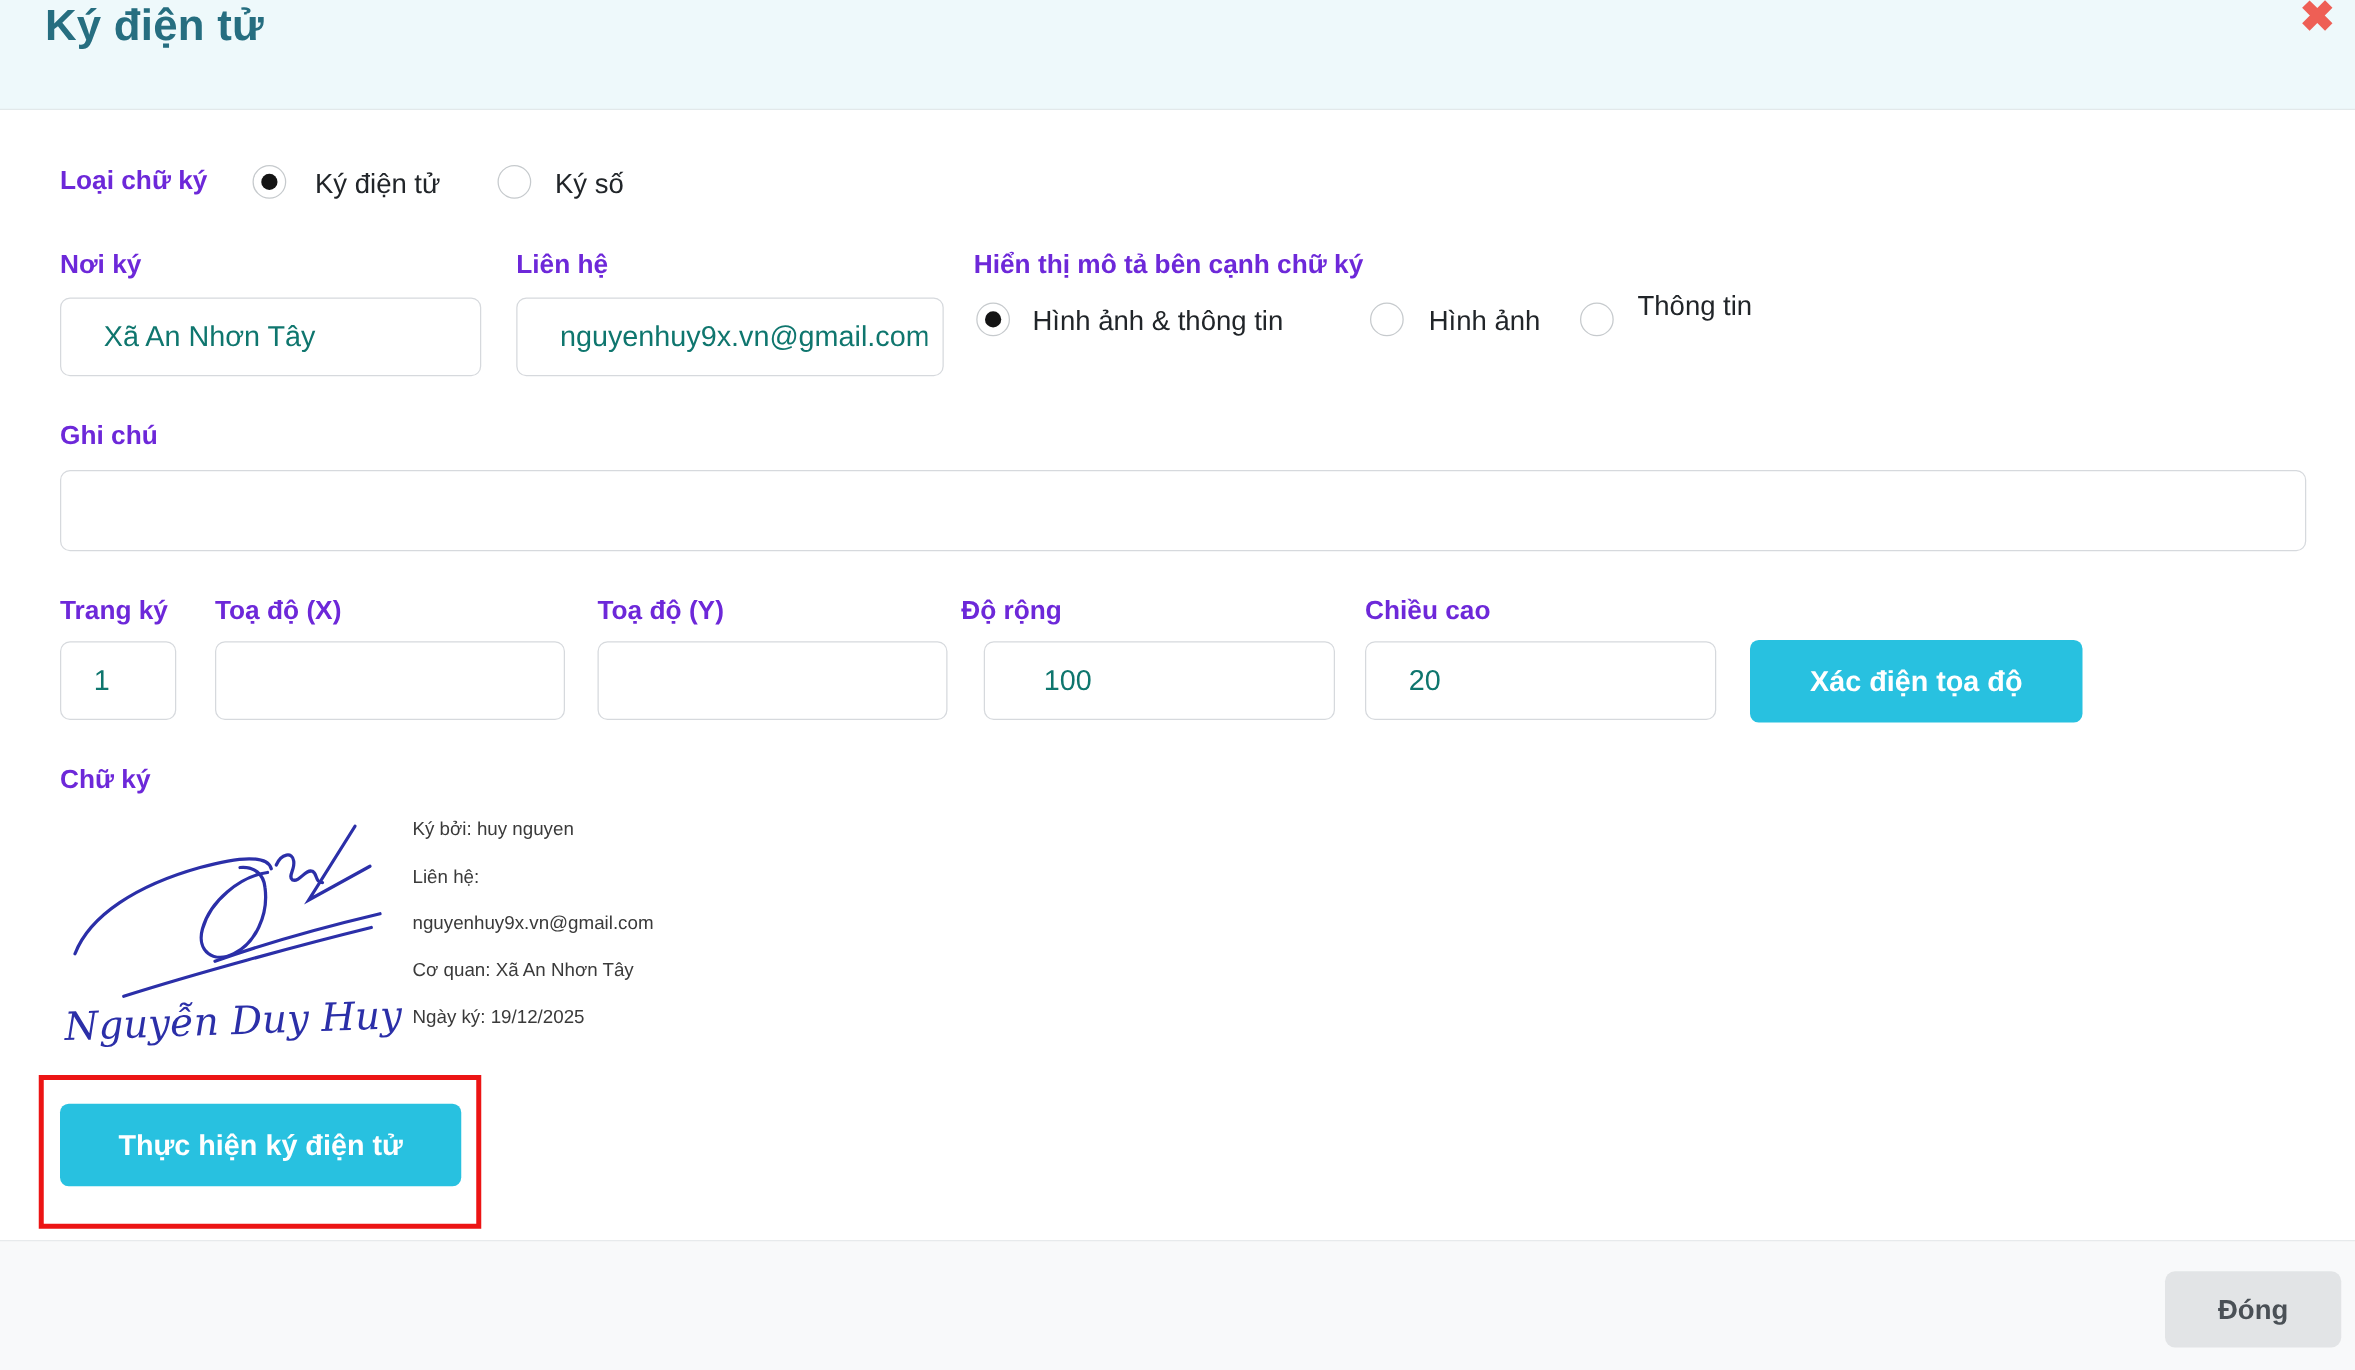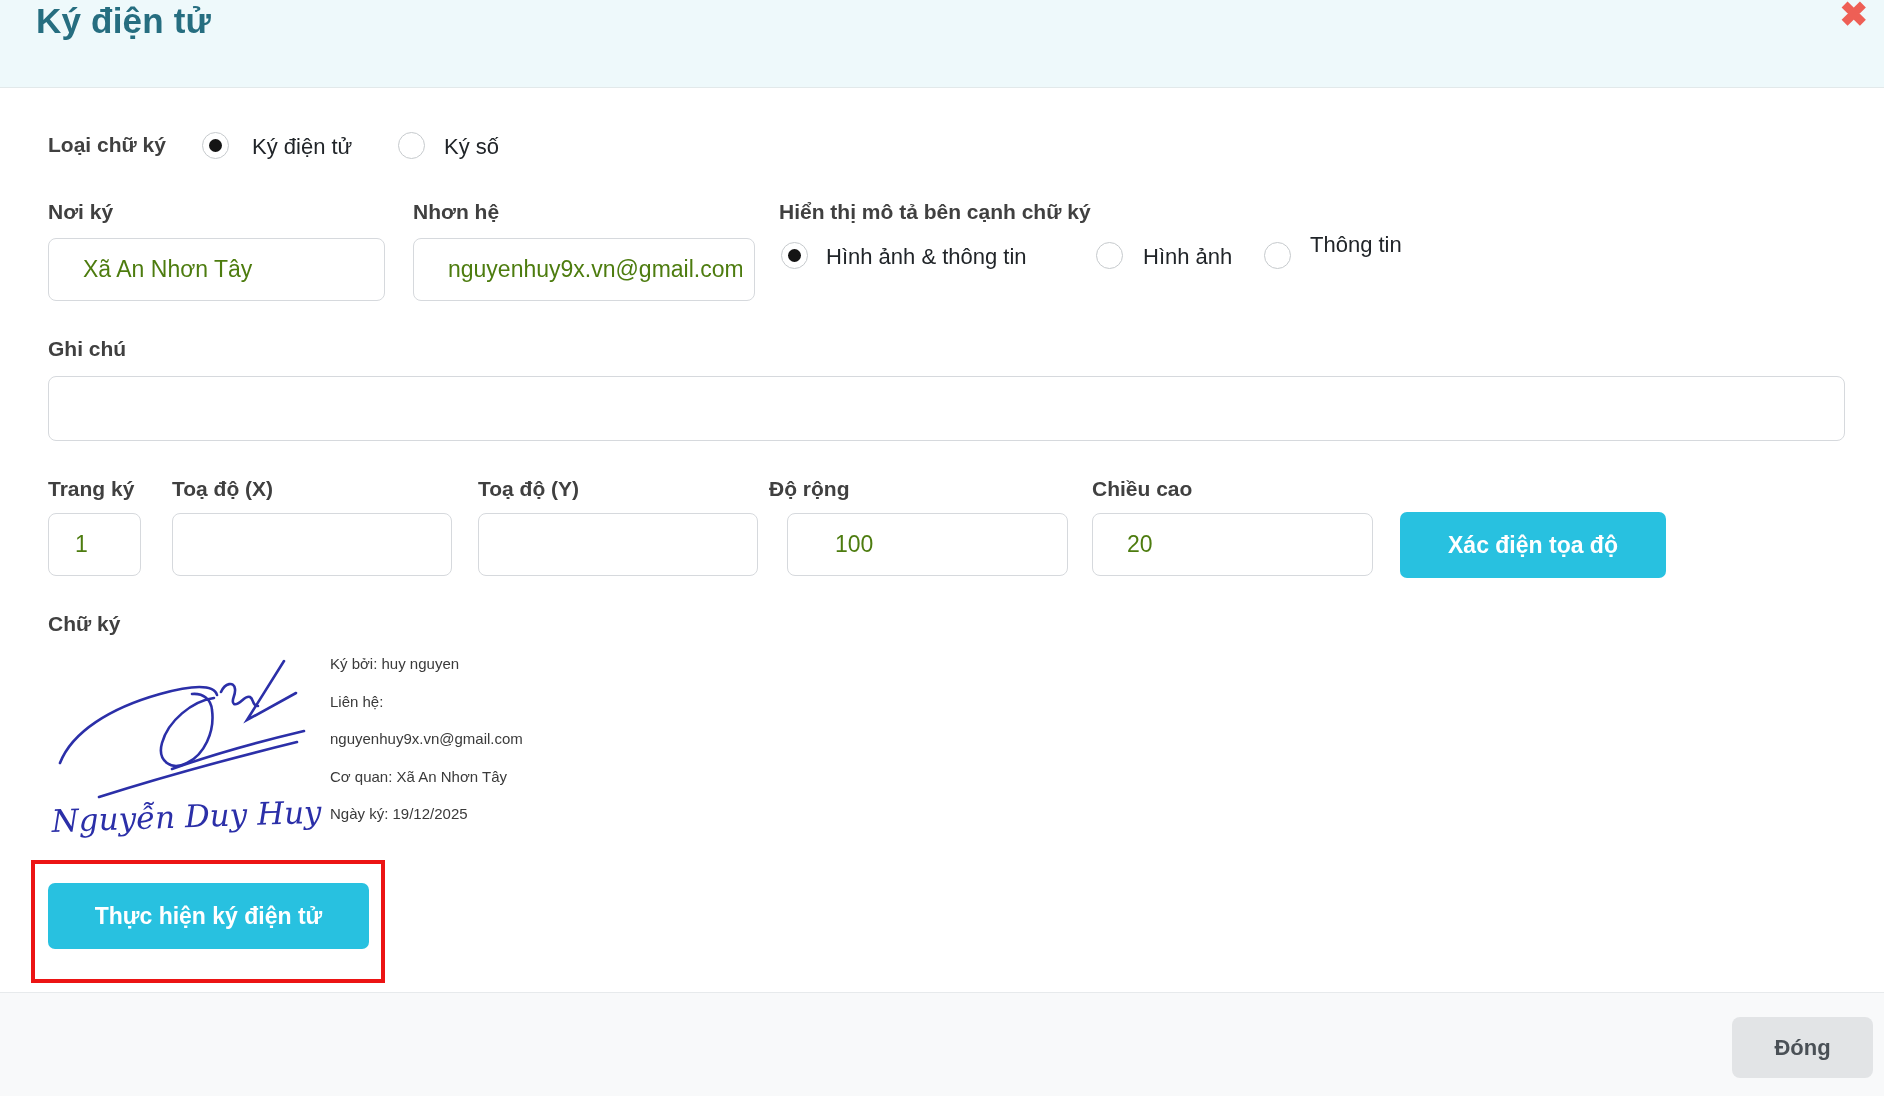--- a/index.html
+++ b/index.html
@@ -5,28 +5,28 @@
   html,body{margin:0;padding:0;background:#fff;}
   .modal{
     position:relative;width:1884px;height:1096px;background:#ffffff;
     font-family:"Liberation Sans",sans-serif;color:#212529;overflow:hidden;
   }
   
   .header{position:absolute;left:0;top:0;width:100%;height:88px;background:#eef9fb;border-bottom:1px solid #e2e9ea;box-sizing:border-box;}
   .title{position:absolute;left:36px;top:1px;font-size:35px;font-weight:bold;color:#266e80;letter-spacing:.2px;}
   .close{position:absolute;right:16px;top:-6px;font-size:34px;font-weight:bold;color:#ee5f55;cursor:pointer;line-height:40px;background:none;border:none;padding:0;font-family:inherit;}
   
-  .lbl{position:absolute;font-size:21px;font-weight:bold;color:#404040;white-space:nowrap;}
+  .lbl{position:absolute;font-size:21px;font-weight:bold;color:#6d28d9;white-space:nowrap;}
   .rlbl{position:absolute;font-size:22px;color:#212529;white-space:nowrap;cursor:pointer;}
   
   .radio{position:absolute;width:27px;height:27px;border:1px solid #c6cacd;border-radius:50%;background:#fff;box-sizing:border-box;cursor:pointer;}
   .radio.checked::after{content:"";position:absolute;left:6px;top:6px;width:13px;height:13px;border-radius:50%;background:#141414;}
   
   .inp{position:absolute;height:63px;border:1px solid #d6d9dd;border-radius:8px;background:#fff;
-       font-family:inherit;font-size:23px;color:#4d7c0f;padding:0 12px 0 34px;box-sizing:border-box;outline:none;}
+       font-family:inherit;font-size:23px;color:#0f766e;padding:0 12px 0 34px;box-sizing:border-box;outline:none;}
   .ta{position:absolute;border:1px solid #d6d9dd;border-radius:8px;background:#fff;font-family:inherit;font-size:22px;color:#212529;
       padding:10px 16px;box-sizing:border-box;resize:none;outline:none;}
   
   .btn-cyan{position:absolute;background:#28c1e0;border:none;border-radius:7px;color:#fff;font-weight:bold;
             font-size:23px;font-family:inherit;cursor:pointer;}
   .btn-gray{position:absolute;background:#e2e4e6;border:none;border-radius:8px;color:#4a5056;font-weight:bold;
             font-size:22px;font-family:inherit;cursor:pointer;}
   
   .annotation{position:absolute;left:31px;top:860px;width:354px;height:123px;border:4px solid #ec1414;box-sizing:border-box;pointer-events:none;}
   
@@ -48,21 +48,21 @@
 
   <div class="lbl" style="left:48px;top:133px;">Loại chữ ký</div>
   <span class="radio checked" style="left:202px;top:132px;"></span>
   <span class="rlbl" style="left:252px;top:134px;">Ký điện tử</span>
   <span class="radio" style="left:398px;top:132px;"></span>
   <span class="rlbl" style="left:444px;top:134px;">Ký số</span>
 
   <div class="lbl" style="left:48px;top:200px;">Nơi ký</div>
   <input class="inp" style="left: 48px; top: 238px; width: 337px;" value="Xã An Nhơn Tây">
 
-  <div class="lbl" style="left:413px;top:200px;">Nhơn hệ</div>
+  <div class="lbl" style="left:413px;top:200px;">Liên hệ</div>
   <input class="inp" style="left: 413px; top: 238px; width: 342px;" value="nguyenhuy9x.vn@gmail.com">
 
   <div class="lbl" style="left:779px;top:200px;">Hiển thị mô tả bên cạnh chữ ký</div>
   <span class="radio checked" style="left:781px;top:242px;"></span>
   <span class="rlbl" style="left:826px;top:244px;">Hình ảnh &amp; thông tin</span>
   <span class="radio" style="left:1096px;top:242px;"></span>
   <span class="rlbl" style="left:1143px;top:244px;">Hình ảnh</span>
   <span class="radio" style="left:1264px;top:242px;"></span>
   <span class="rlbl" style="left:1310px;top:232px;text-align:right;">Thông tin</span>
 

